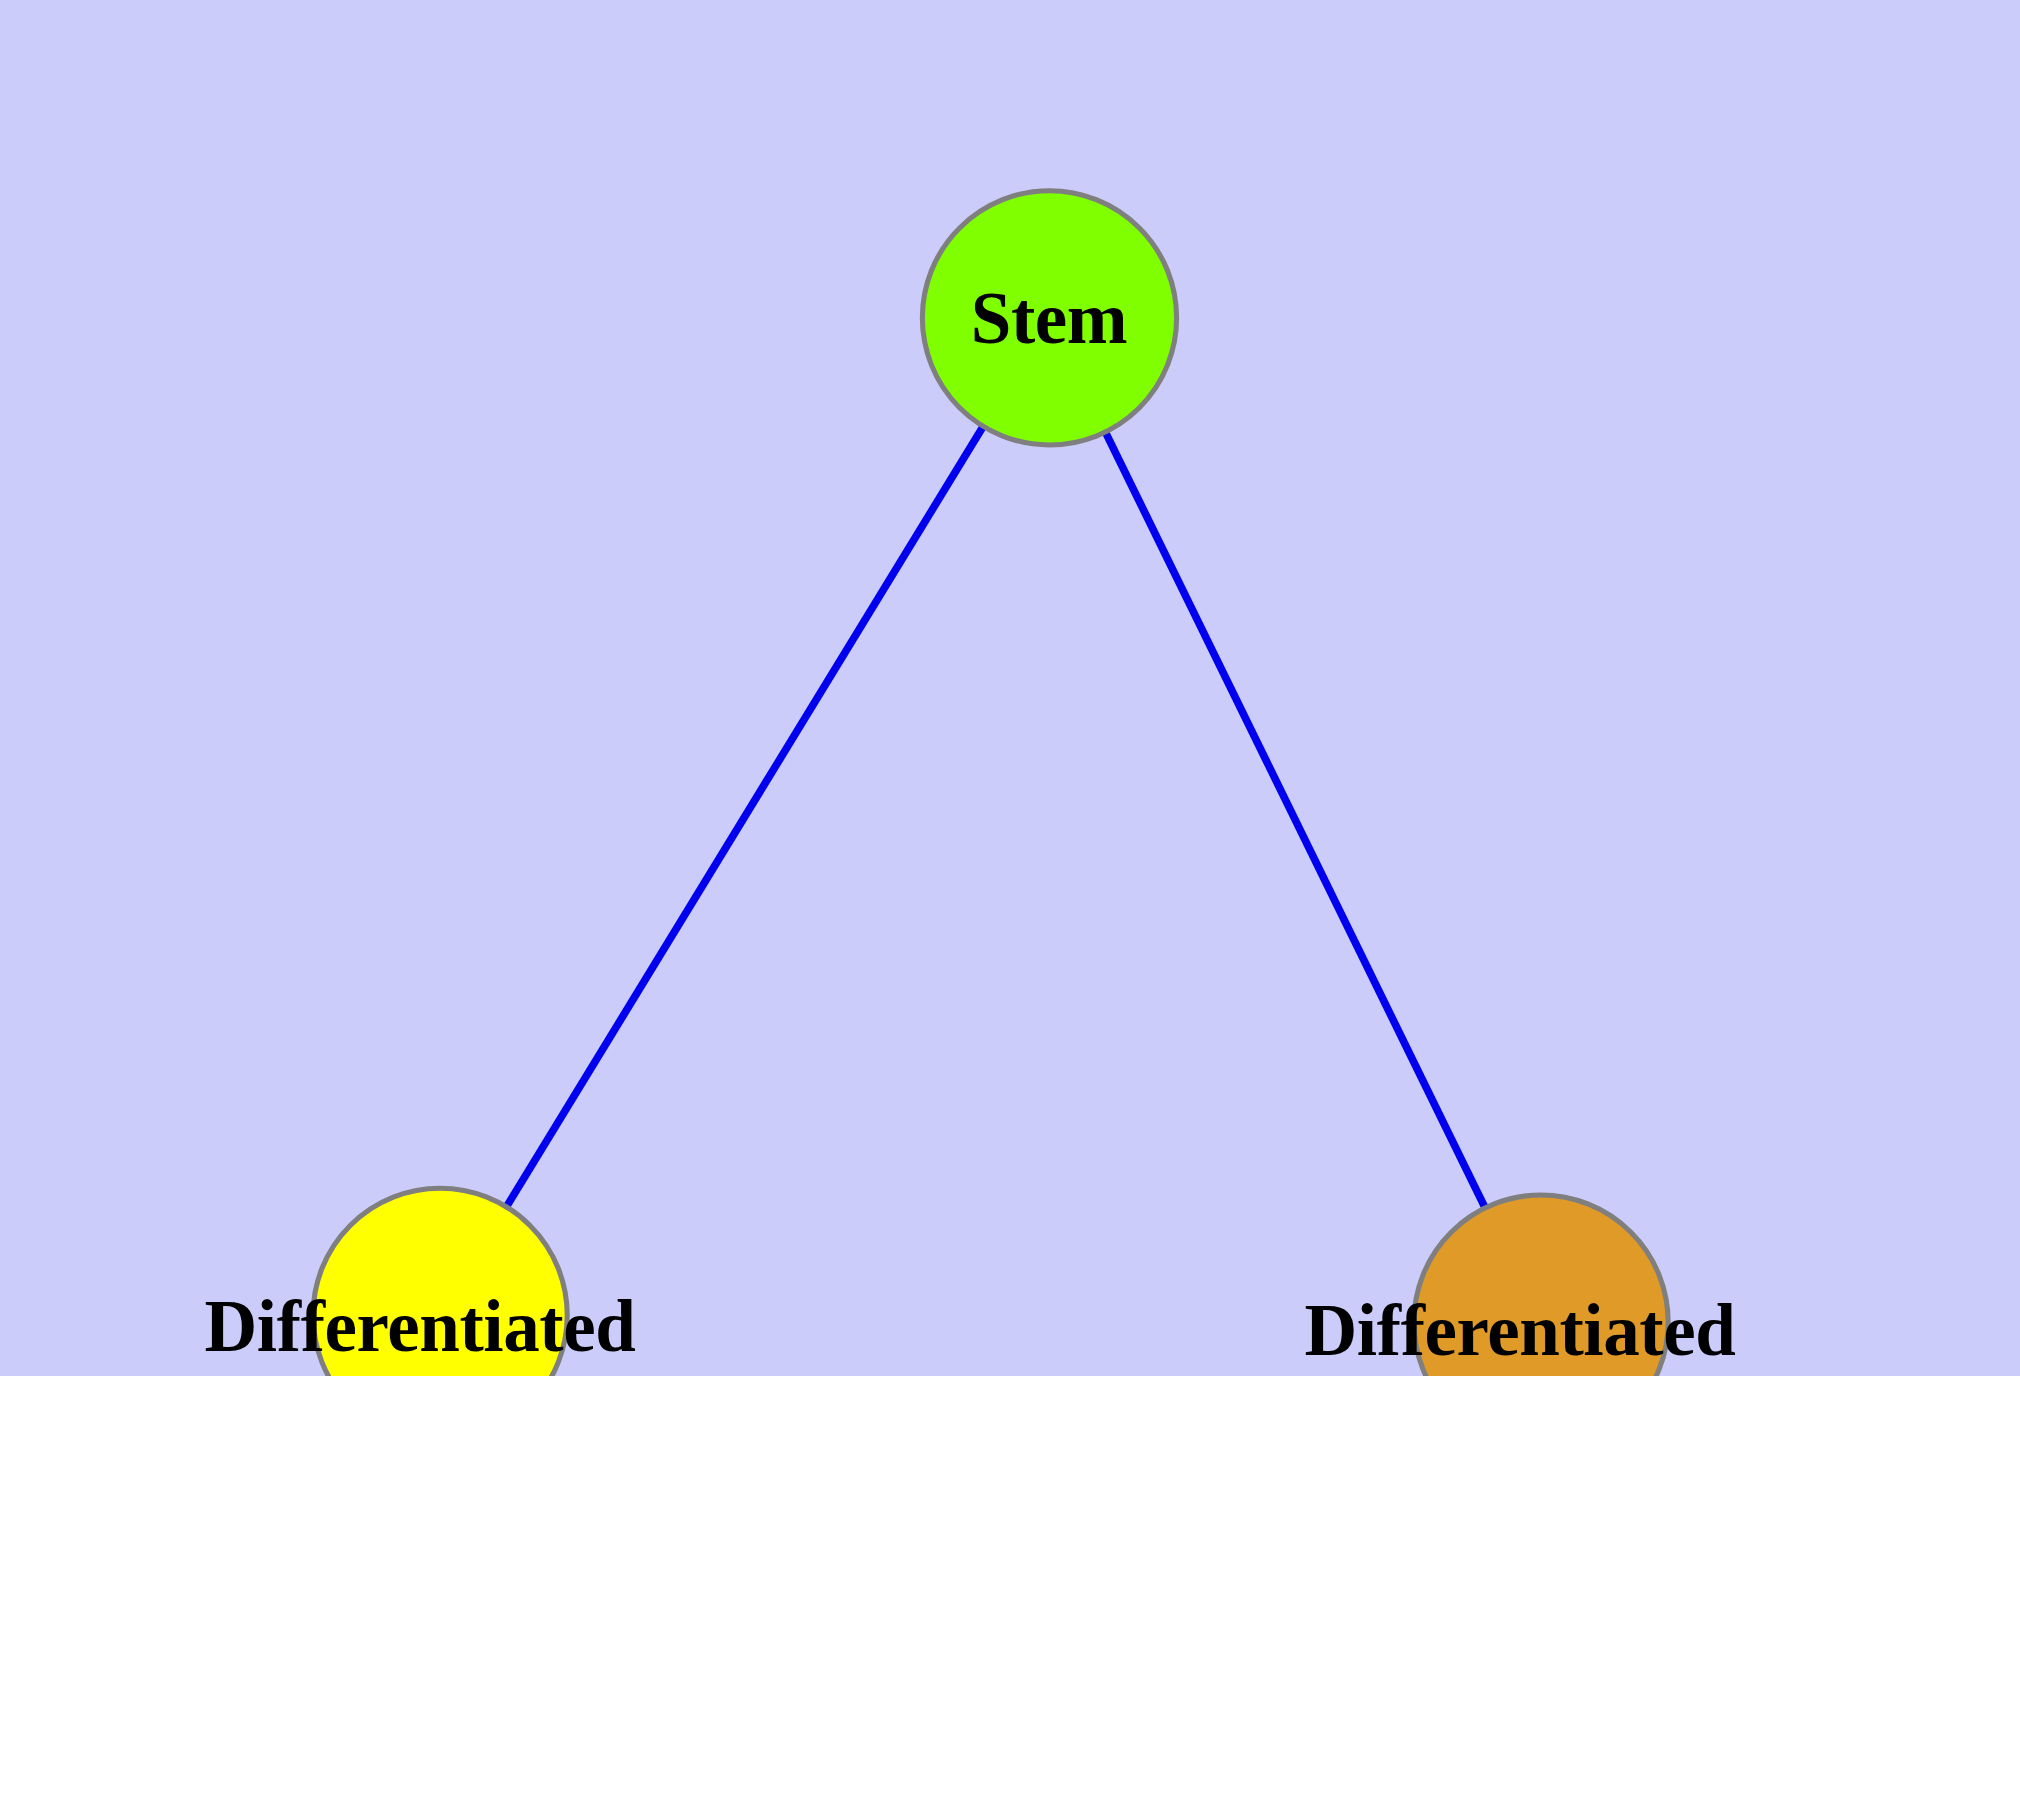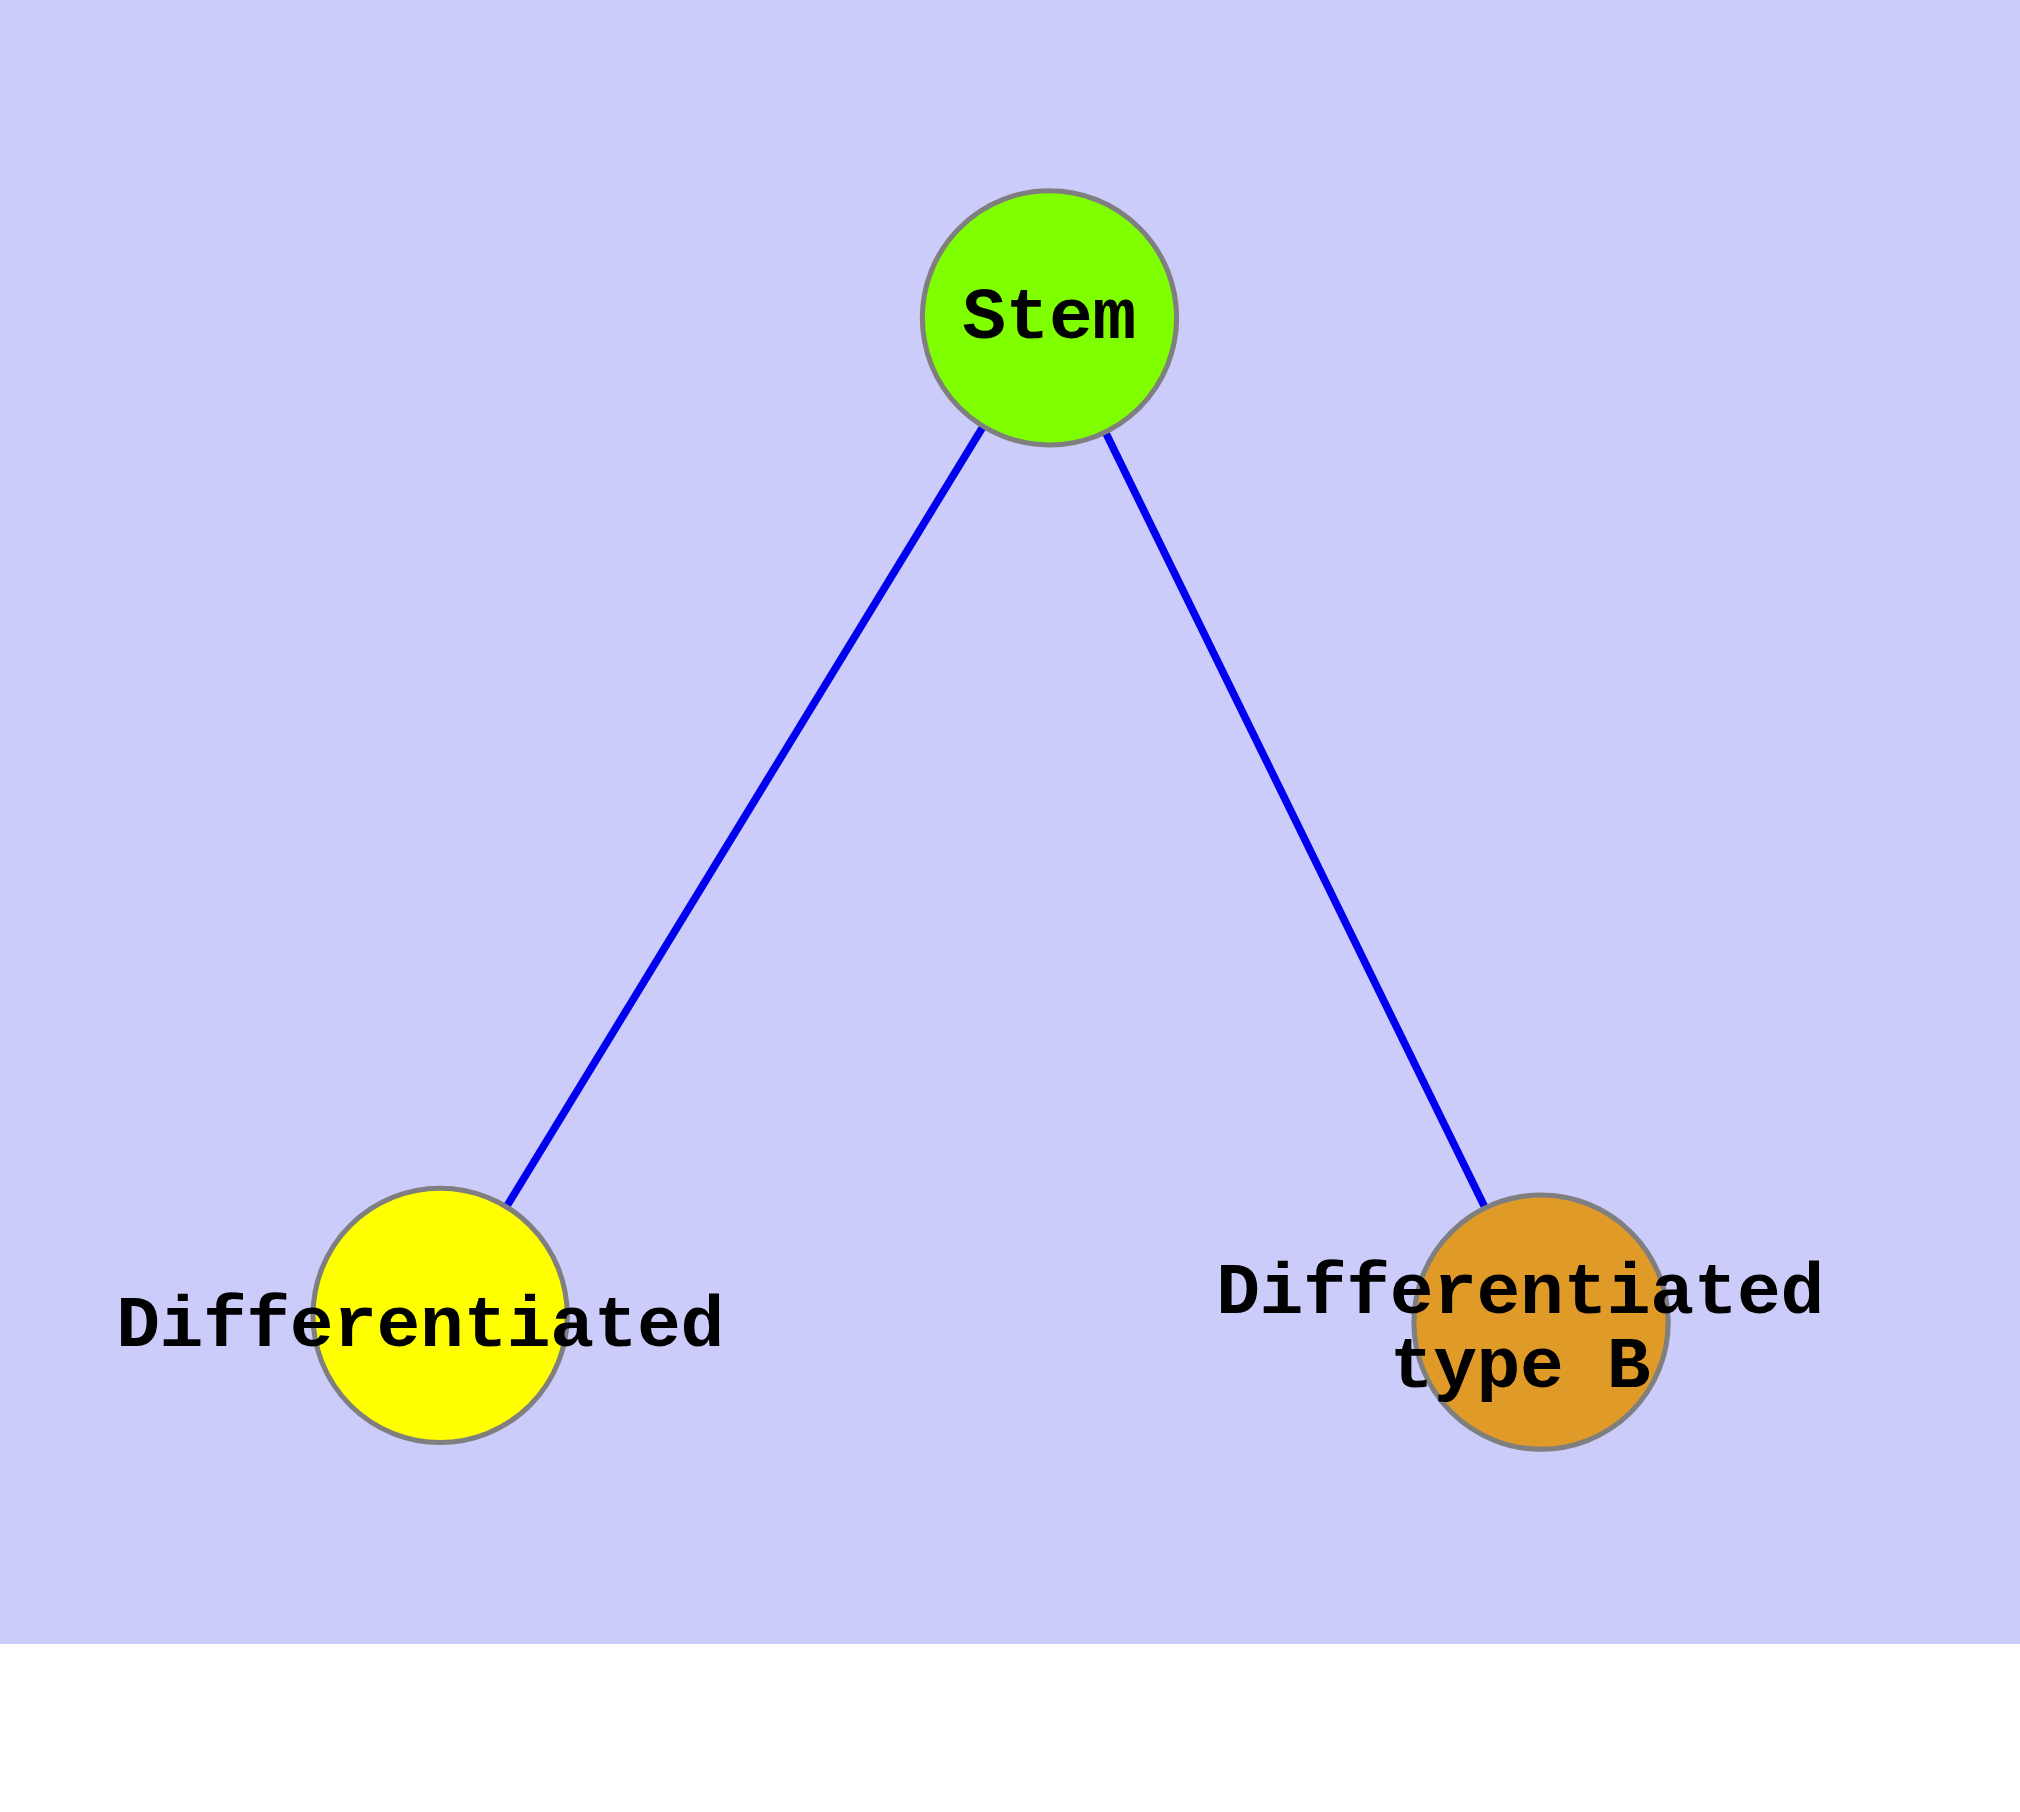--- a/index.html
+++ b/index.html
@@ -3,24 +3,24 @@
 <meta charset="utf-8">
 <style>
   html, body {
     margin: 0;
     padding: 0;
     background: #ffffff;
   }
   #canvas {
     position: relative;
     width: 2021px;
-    height: 1644px;
+    height: 1376px;
     background: #ffffff;
     overflow: hidden;
-    font-family: Liberation Mono, monospace;
+    font-family: Liberation Serif, serif;
   }
   #plot-background {
     position: absolute;
     left: 0;
     top: 0;
     width: 2021px;
     height: 1801px;
     background: #ccccfa;
   }
   #graph-svg {
@@ -58,17 +58,17 @@
     <g id="node-layer">
         <circle cx="1238" cy="375" r="150" fill="#80ff00" stroke="#7f7f7f" stroke-width="6"></circle>
         <circle cx="519" cy="1552" r="150" fill="#ffff00" stroke="#7f7f7f" stroke-width="6"></circle>
         <circle cx="1818" cy="1560" r="150" fill="#e09a28" stroke="#7f7f7f" stroke-width="6"></circle>
       </g>
   </svg>
 
   <div id="label-layer">
       <div class="node-label" style="left: 1049px; top: 319px; font-size: 73px; color: rgb(0, 0, 0);"><span>Stem</span></div>
       <div class="node-label" style="left: 420px; top: 1327px; font-size: 73px; color: rgb(0, 0, 0);"><span>Differentiated</span><br></div>
-      <div class="node-label" style="left: 1520px; top: 1331px; font-size: 73px; color: rgb(0, 0, 0);"><span>Differentiated</span><br><span>type B</span></div>
+      <div class="node-label" style="left: 1520px; top: 1331px; font-size: 73px; color: rgb(0, 0, 0);"><span>Differentiated</span><br></div>
     </div>
 
 </div>
 
 
 </body></html>

